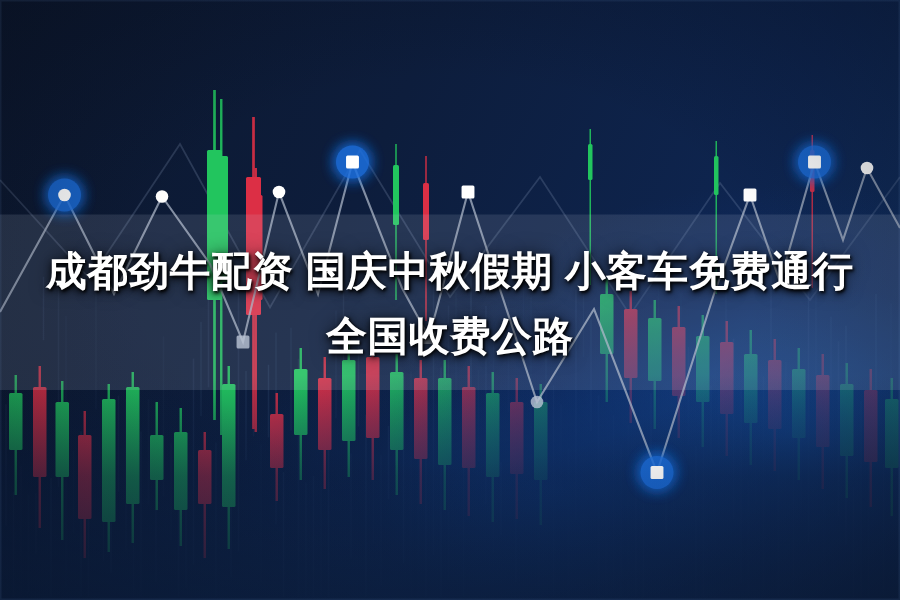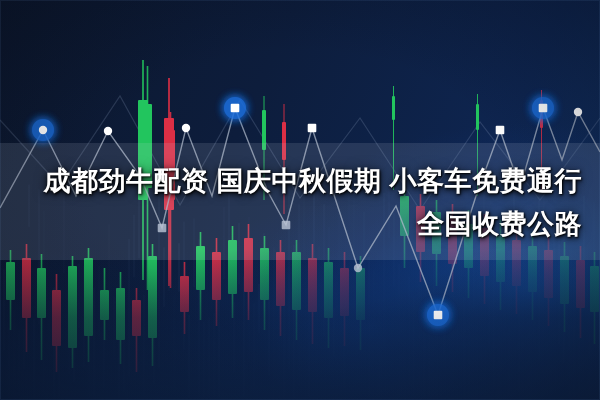--- a/index.html
+++ b/index.html
@@ -71,21 +71,21 @@
     background: rgba(208, 216, 232, 0.13);
     pointer-events: none;
   }
 
   
   .headline {
     position: absolute;
     left: 0; right: 0;
     top: 160px;
     padding: 0 18px;
-    text-align: right;
+    text-align: center;
     color: #ffffff;
     font-size: 27px;
     font-weight: bold;
     line-height: 43px;
     letter-spacing: 0.5px;
     text-shadow:
       0 2px 5px rgba(0,0,0,0.85),
       0 0 12px rgba(0,0,0,0.6),
       1px 1px 2px rgba(0,0,0,0.9);
     white-space: pre-wrap;

